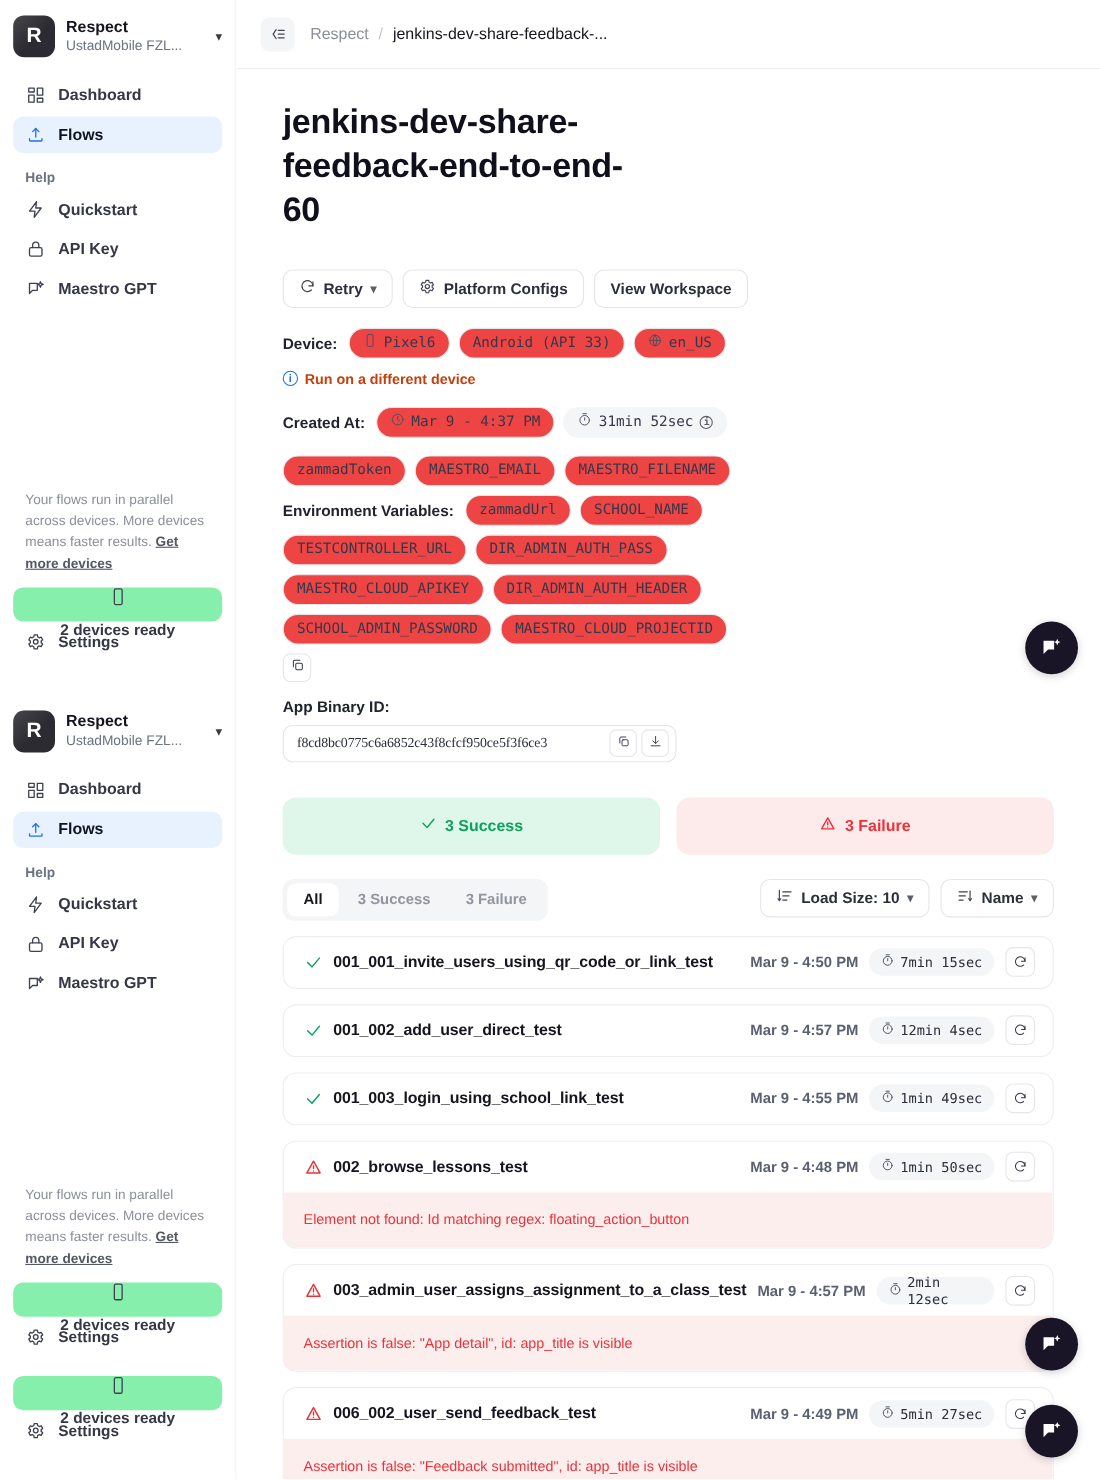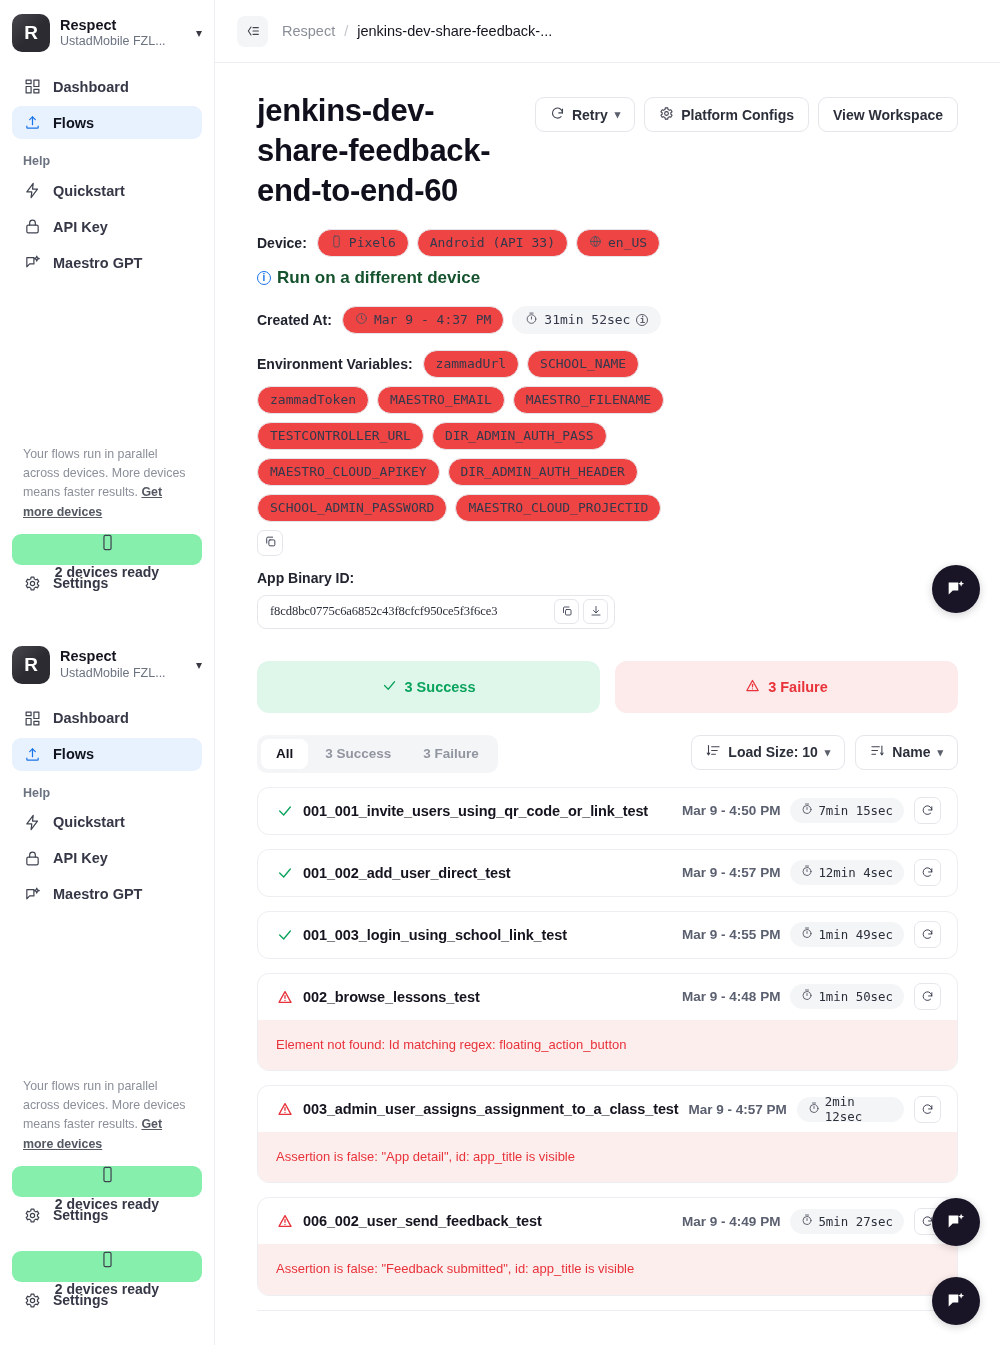--- a/index.html
+++ b/index.html
@@ -84,21 +84,21 @@
     width: 31px; height: 31px; border-radius: 8px; background: #f4f5f7;
     display: flex; align-items: center; justify-content: center; cursor: pointer;
   }
   .collapse-btn svg { width: 16px; height: 16px; stroke: #42464f; fill: none; stroke-width: 1.7; stroke-linecap: round; stroke-linejoin: round; }
   .crumbs { display: flex; align-items: center; gap: 9px; font-size: 14.5px; }
   .crumb-muted { color: #8b8f99; }
   .crumb-sep { color: #c3c6cc; }
   .crumb-cur { color: #15141f; }
 
   .content { padding: 28px 42px 0 42px; }
-  .head-row { display: flex; align-items: flex-start; justify-content: space-between; gap: 28px; }
+  .head-row { display: flex; align-items: flex-start; justify-content: space-between; gap: 28px; flex-direction: column; }
   .title {
     font-size: 31px; line-height: 1.29; font-weight: bold; color: #100f1c;
     letter-spacing: -0.3px; max-width: 330px;
   }
   .btn-row { display: flex; gap: 9px; padding-top: 6px; }
   .btn {
     height: 35px; border: 1px solid #e4e6ea; border-radius: 9px; background: #fff;
     display: flex; align-items: center; gap: 7px; padding: 0 14px;
     font-size: 14px; font-weight: bold; color: #2b2f3a; cursor: pointer; white-space: nowrap;
   }
@@ -109,21 +109,21 @@
   .meta-label { font-size: 14px; font-weight: bold; color: #21242e; margin-right: 2px; }
   .pill {
     border: 1px solid #e4e6ea; border-radius: 999px; background: #ef4444;
     height: 28px; display: inline-flex; align-items: center; gap: 6px;
     padding: 0 12px; font-size: 13px; color: #33384a;
     font-family: "DejaVu Sans Mono", monospace;
   }
   .pill svg { width: 13px; height: 13px; stroke: #4a4f5c; fill: none; stroke-width: 1.6; stroke-linecap: round; stroke-linejoin: round; }
   .pill.flat { background: #f4f5f7; border-color: #f4f5f7; }
   .link-row { display: flex; align-items: center; gap: 6px; margin-top: 11px; }
-  .link-row a { color: #14532d; font-size: 17px; font-weight: bold; text-decoration: none; }
+  .link-row a { color: #c2410c; font-size: 13px; font-weight: bold; text-decoration: none; }
   .info-ic { width: 14px; height: 14px; border: 1.5px solid #1a73e8; border-radius: 50%; color: #1a73e8; font-size: 10px; display: flex; align-items: center; justify-content: center; font-weight: bold; }
 
   .env-wrap { margin-top: 16px; }
   .env-line { display: flex; align-items: center; flex-wrap: wrap; gap: 8px; margin-bottom: 8px; }
   .copy-sq {
     width: 26px; height: 26px; border: 1px solid #e4e6ea; border-radius: 7px; background: #fff;
     display: flex; align-items: center; justify-content: center; cursor: pointer;
   }
   .copy-sq svg { width: 13px; height: 13px; stroke: #33384a; fill: none; stroke-width: 1.7; stroke-linecap: round; stroke-linejoin: round; }
 
@@ -506,28 +506,28 @@
                 <path d="M9 2h6"></path>
               </svg>
           </span>
           <span>31min 52sec</span>
           <span class="info-ic" style="border-color:#5a5f6b;color:#5a5f6b;width:12px;height:12px;font-size:9px;">i</span>
         </span>
       </div>
 
       <div class="env-wrap">
         <div class="env-line">
+          <span class="pill">zammadToken</span>
+          <span class="pill">MAESTRO_EMAIL</span>
+          <span class="pill">MAESTRO_FILENAME</span>
+        </div>
+        <div class="env-line">
           <span class="meta-label">Environment Variables:</span>
           <span class="pill">zammadUrl</span>
           <span class="pill">SCHOOL_NAME</span>
-        </div>
-        <div class="env-line">
-          <span class="pill">zammadToken</span>
-          <span class="pill">MAESTRO_EMAIL</span>
-          <span class="pill">MAESTRO_FILENAME</span>
         </div>
         <div class="env-line">
           <span class="pill">TESTCONTROLLER_URL</span>
           <span class="pill">DIR_ADMIN_AUTH_PASS</span>
         </div>
         <div class="env-line">
           <span class="pill">MAESTRO_CLOUD_APIKEY</span>
           <span class="pill">DIR_ADMIN_AUTH_HEADER</span>
         </div>
         <div class="env-line">

